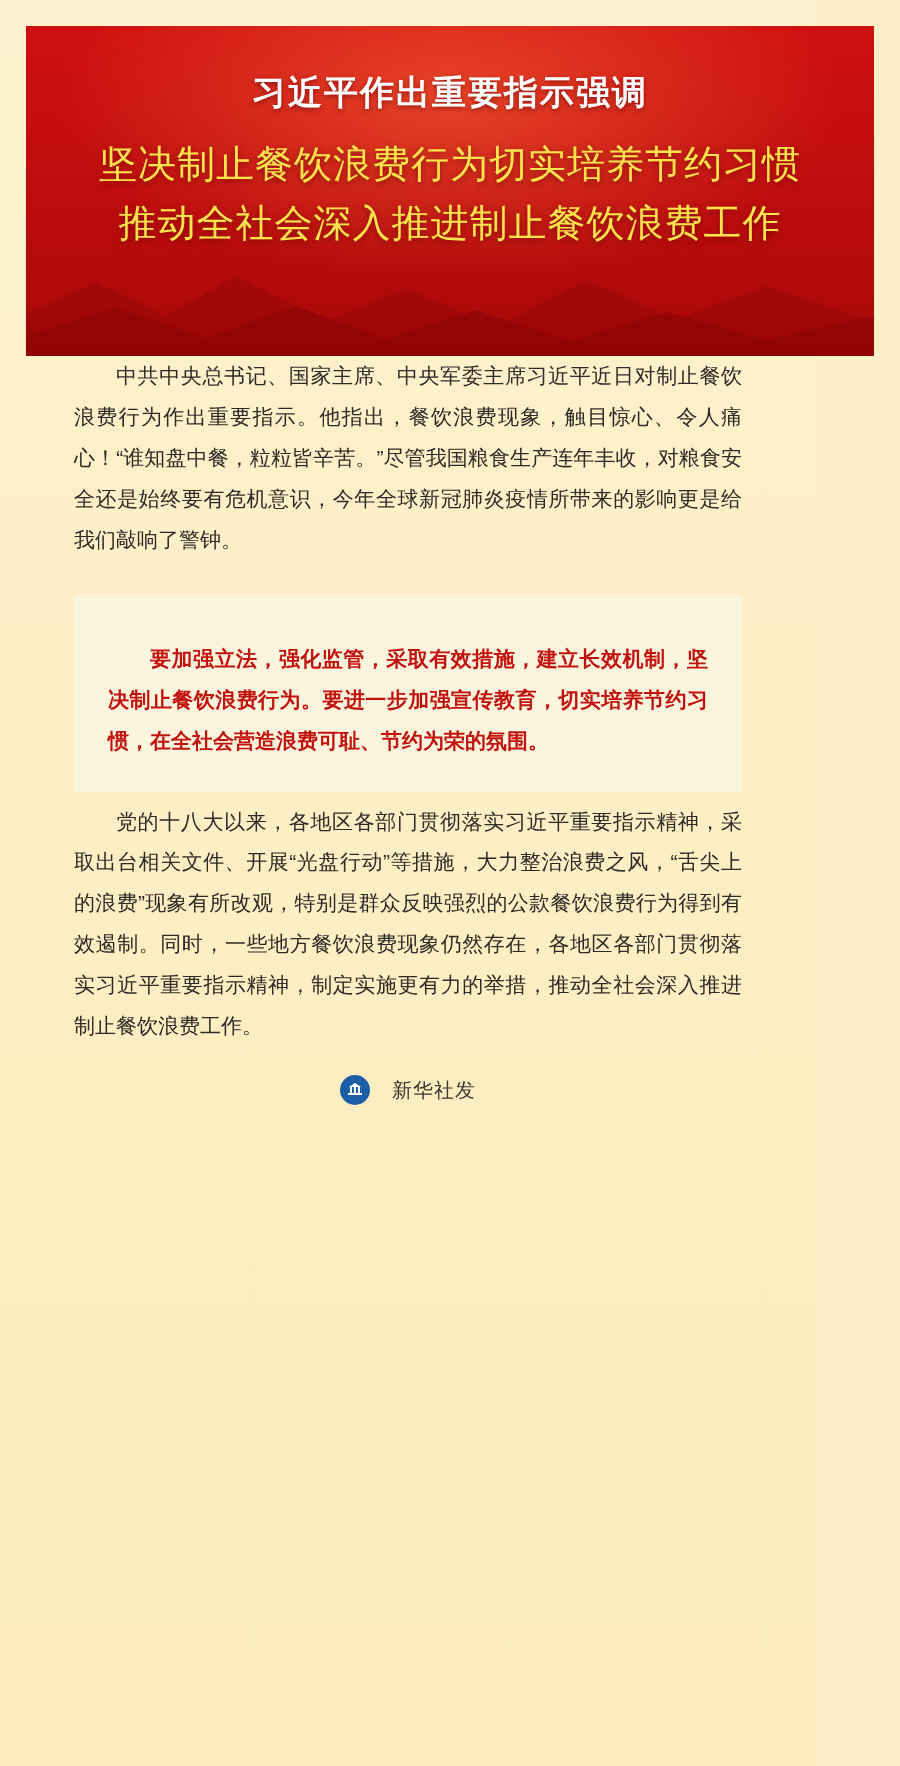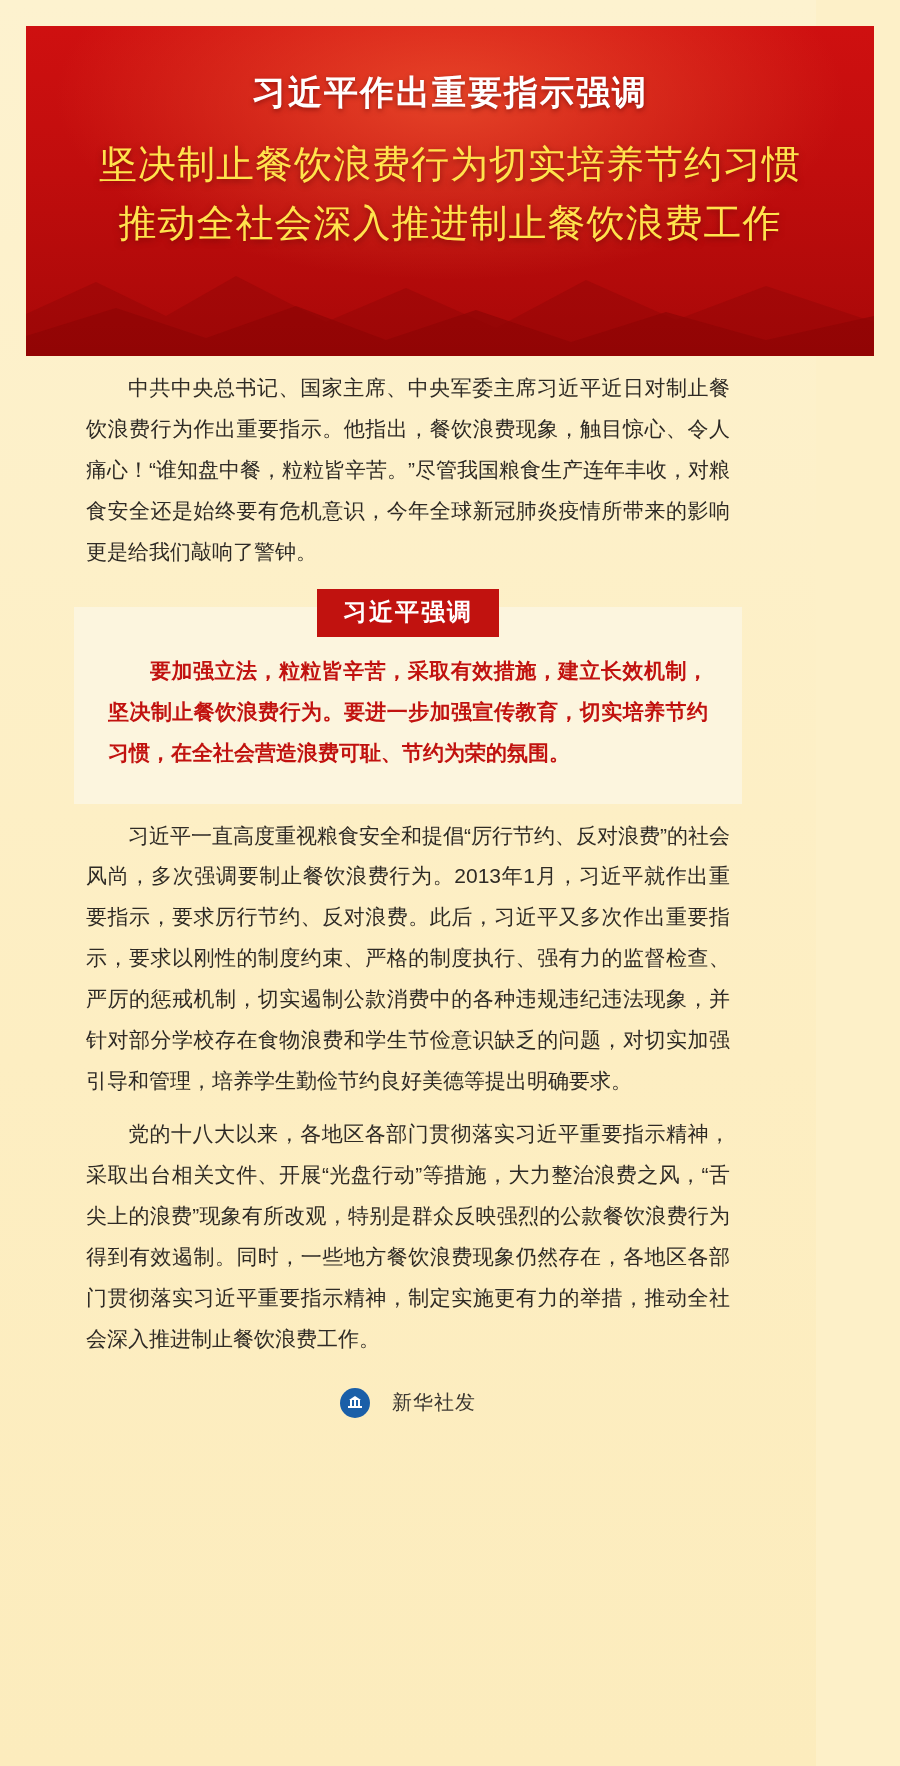--- a/index.html
+++ b/index.html
@@ -78,21 +78,21 @@
   .content {
     padding: 0 48px;
     box-sizing: border-box;
   }
   p.para {
     color: #2e2a25;
     font-size: 21px;
     line-height: 1.95;
     text-align: justify;
     text-indent: 2em;
-    margin: 12px;
+    margin: 0;
   }
   .para-first { margin-top: 38px; }
 
   
   .quote-block {
     position: relative;
     margin-top: 34px;
     margin-bottom: 10px;
     background: #fcf5de;
     padding: 44px 34px 30px 34px;
@@ -168,27 +168,23 @@
         <div>推动全社会深入推进制止餐饮浪费工作</div>
       </div>
     </div>
   </div>
 
   <div class="content">
 
     <p class="para para-first">中共中央总书记、国家主席、中央军委主席习近平近日对制止餐饮浪费行为作出重要指示。他指出，餐饮浪费现象，触目惊心、令人痛心！“谁知盘中餐，粒粒皆辛苦。”尽管我国粮食生产连年丰收，对粮食安全还是始终要有危机意识，今年全球新冠肺炎疫情所带来的影响更是给我们敲响了警钟。</p>
 
     <div class="quote-block">
-      <div class="quote-tab-wrap">
-        <span class="quote-tab">习近平强调</span>
-      </div>
-      <p class="quote-text">要加强立法，粒粒皆辛苦，采取有效措施，建立长效机制，坚决制止餐饮浪费行为。要进一步加强宣传教育，切实培养节约习惯，在全社会营造浪费可耻、节约为荣的氛围。</p>
+      <p class="quote-text">要加强立法，强化监管，采取有效措施，建立长效机制，坚决制止餐饮浪费行为。要进一步加强宣传教育，切实培养节约习惯，在全社会营造浪费可耻、节约为荣的氛围。</p>
     </div>
 
-    <p class="para para-gap">习近平一直高度重视粮食安全和提倡“厉行节约、反对浪费”的社会风尚，多次强调要制止餐饮浪费行为。2013年1月，习近平就作出重要指示，要求厉行节约、反对浪费。此后，习近平又多次作出重要指示，要求以刚性的制度约束、严格的制度执行、强有力的监督检查、严厉的惩戒机制，切实遏制公款消费中的各种违规违纪违法现象，并针对部分学校存在食物浪费和学生节俭意识缺乏的问题，对切实加强引导和管理，培养学生勤俭节约良好美德等提出明确要求。</p>
 
     <p class="para para-gap">党的十八大以来，各地区各部门贯彻落实习近平重要指示精神，采取出台相关文件、开展“光盘行动”等措施，大力整治浪费之风，“舌尖上的浪费”现象有所改观，特别是群众反映强烈的公款餐饮浪费行为得到有效遏制。同时，一些地方餐饮浪费现象仍然存在，各地区各部门贯彻落实习近平重要指示精神，制定实施更有力的举措，推动全社会深入推进制止餐饮浪费工作。</p>
 
     <div class="footer">
       <span class="logo-circle">
         <svg width="20" height="20" viewBox="0 0 20 20" aria-hidden="true">
           <rect x="3" y="13" width="14" height="2" fill="#ffffff"></rect>
           <rect x="5" y="7" width="2" height="6" fill="#ffffff"></rect>
           <rect x="9" y="7" width="2" height="6" fill="#ffffff"></rect>
           <rect x="13" y="7" width="2" height="6" fill="#ffffff"></rect>

